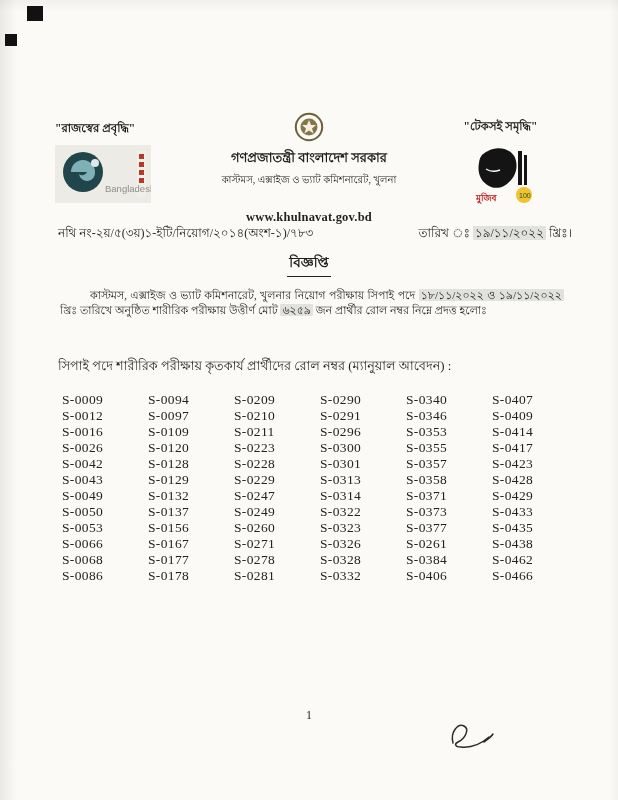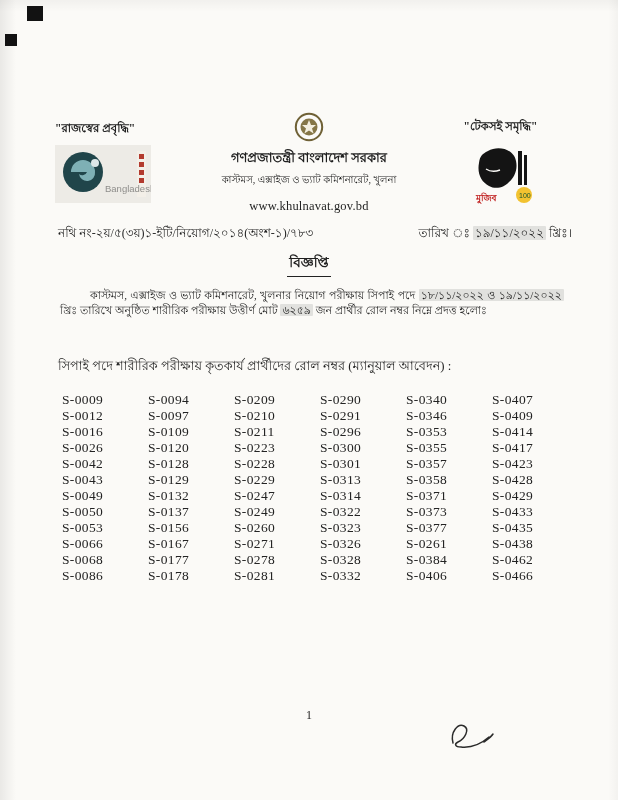--- a/index.html
+++ b/index.html
@@ -27,21 +27,21 @@
   .head-left { position:absolute; top:120px; left:55px; width:110px; }
   .head-right { position:absolute; top:118px; left:448px; width:105px; text-align:center; }
   .motto { font-size:11.5px; font-weight:bold; color:#222; white-space:nowrap; }
   .left-logo { margin-top:6px; width:96px; height:58px; }
   .mujib-logo { margin-top:8px; width:66px; height:62px; display:inline-block;text-decoration:underline; }
 
   .head-center { position:absolute; top:112px; left:150px; width:318px; text-align:center; }
   .seal { width:30px; height:30px; display:inline-block; }
   .govt-line { font-size:13px; font-weight:bold; margin-top:2px; }
   .office-line { font-size:10px; margin-top:3px; }
-  .website { font-size:12.5px; font-weight:normal; margin-top:10px; letter-spacing:0.2px; }
+  .website { font-size:12.5px; font-weight:bold; margin-top:21px; letter-spacing:0.2px; }
 
   
   .ref-row {
     position:absolute; top:224px; left:58px; right:46px;
     display:flex; justify-content:space-between; font-size:12px;
   }
   .hl { font-weight:normal; background:rgba(110,110,110,0.18); padding:0 2px; border-radius:1px; }
 
   .notice-title-wrap { position:absolute; top:252px; left:0; width:100%; text-align:center; }
   .notice-title {

